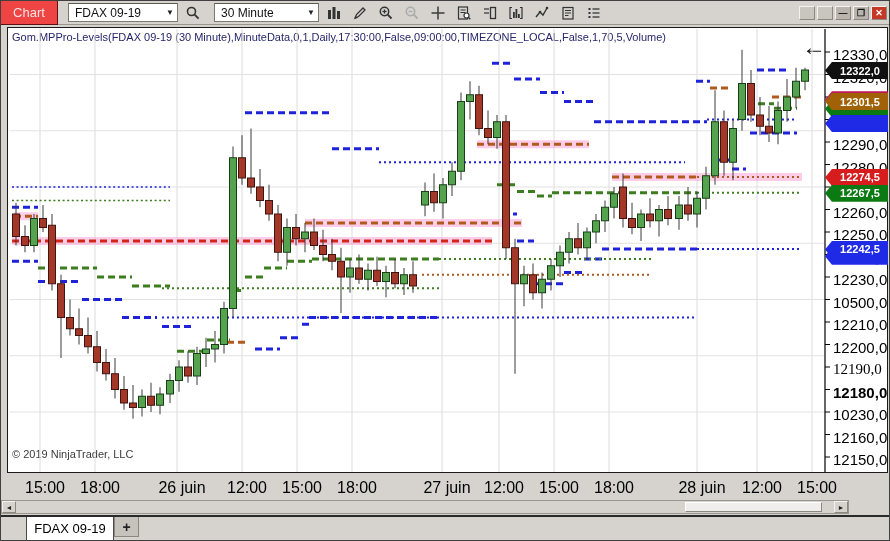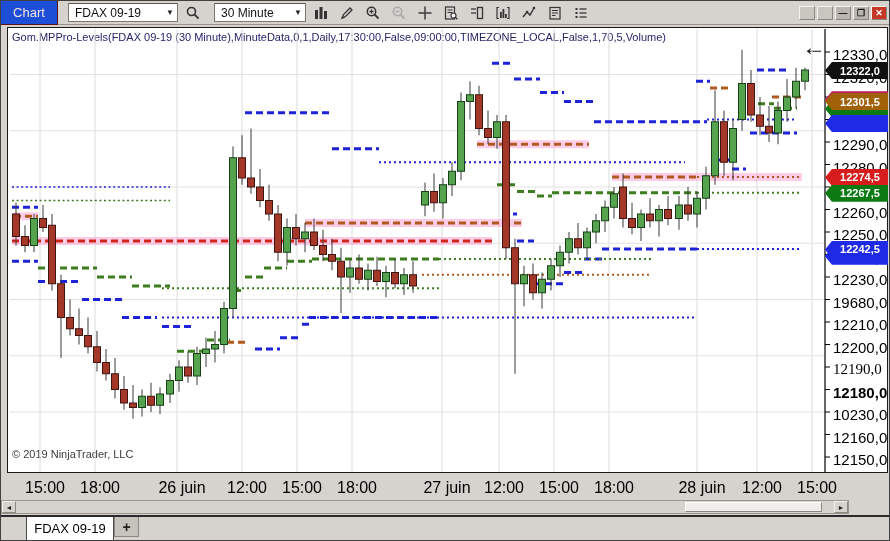--- a/index.html
+++ b/index.html
@@ -3,28 +3,28 @@
 <meta charset="utf-8">
 <style>
   * { margin:0; padding:0; box-sizing:border-box; }
   html,body { width:890px; height:541px; }
   body { font-family:"Liberation Sans", sans-serif; background:#d6d3ce; position:relative;
          width:890px; height:541px; overflow:hidden; border:1px solid #404040; }
 
   
   .titlebar { position:absolute; left:0; top:0; width:890px; height:24px; background:#d6d3ce;
               border-bottom:1px solid #9a968f; display:flex; align-items:center; }
-  .chart-tab { width:57px; height:24px; background:#1d4ed8; color:#f5e2e2; font-size:13px;
+  .chart-tab { width:57px; height:24px; background:#ef4444; color:#f5e2e2; font-size:13px;
                display:flex; align-items:center; justify-content:center;
                border-right:1px solid #5e0f0f; border-bottom:1px solid #5e0f0f; }
   .combo { height:19px; background:#fff; border:1px solid #7b786f; border-top-color:#5d5a52;
            display:flex; align-items:center; font-size:12px; color:#111; padding:0 3px 0 6px; margin-left:10px; }
   .combo .chev { margin-left:auto; font-size:8px; color:#222; padding-left:6px; }
   .combo.instrument { width:110px; }
-  .combo.interval { width:92px; }
+  .combo.interval { width:105px; }
   .tb-icon { width:22px; height:20px; display:flex; align-items:center; justify-content:center; margin-left:4px; }
   .tb-icon svg { display:block; }
   .winbtns { margin-left:auto; display:flex; align-items:center; gap:2px; padding-right:4px; }
   .winbtn { width:16px; height:14px; background:#c9c5bf; border:1px solid #8c8880;
             border-top-color:#f4f2ee; border-left-color:#f4f2ee; font-size:9px; line-height:12px;
             text-align:center; color:#111; }
   .winbtn.dark { background:#b9b5ae; font-weight:bold; }
   .winbtn.close { background:#c63826; color:#fff; font-weight:bold; }
 
   
@@ -488,21 +488,21 @@
       <div class="price-label" style="top: 40.5px;">12320,0</div>
       <div class="price-label" style="top: 63px;">12310,0</div>
       <div class="price-label" style="top: 85.5px;">12300,0</div>
       <div class="price-label" style="top: 108px;">12290,0</div>
       <div class="price-label" style="top: 130.5px;">12280,0</div>
       <div class="price-label" style="top: 153px;">12270,0</div>
       <div class="price-label" style="top: 175.5px;">12260,0</div>
       <div class="price-label" style="top: 198px;">12250,0</div>
       <div class="price-label" style="top: 220.5px;">12240,0</div>
       <div class="price-label" style="top: 243px;">12230,0</div>
-      <div class="price-label" style="top: 265.5px;">19680,0</div>
+      <div class="price-label" style="top: 265.5px;">10500,0</div>
       <div class="price-label" style="top: 288px;">12210,0</div>
       <div class="price-label" style="top: 310.5px;">12200,0</div>
       <div class="price-label" style="top: 333px; font-family: Liberation Serif, serif;">12190,0</div>
       <div class="price-label" style="top: 355.5px; font-weight: bold;">12180,0</div>
       <div class="price-label" style="top: 378px;">10230,0</div>
       <div class="price-label" style="top: 400.5px;">12160,0</div>
       <div class="price-label" style="top: 423px;">12150,0</div>
       <div class="tag" style="top: 72.25px; background: rgb(12, 122, 18);"></div>
       <div class="tag" style="top: 86.875px; background: rgb(31, 42, 230);"></div>
       <div class="tag" style="top: 219.625px; background: rgb(31, 42, 230);"></div>

